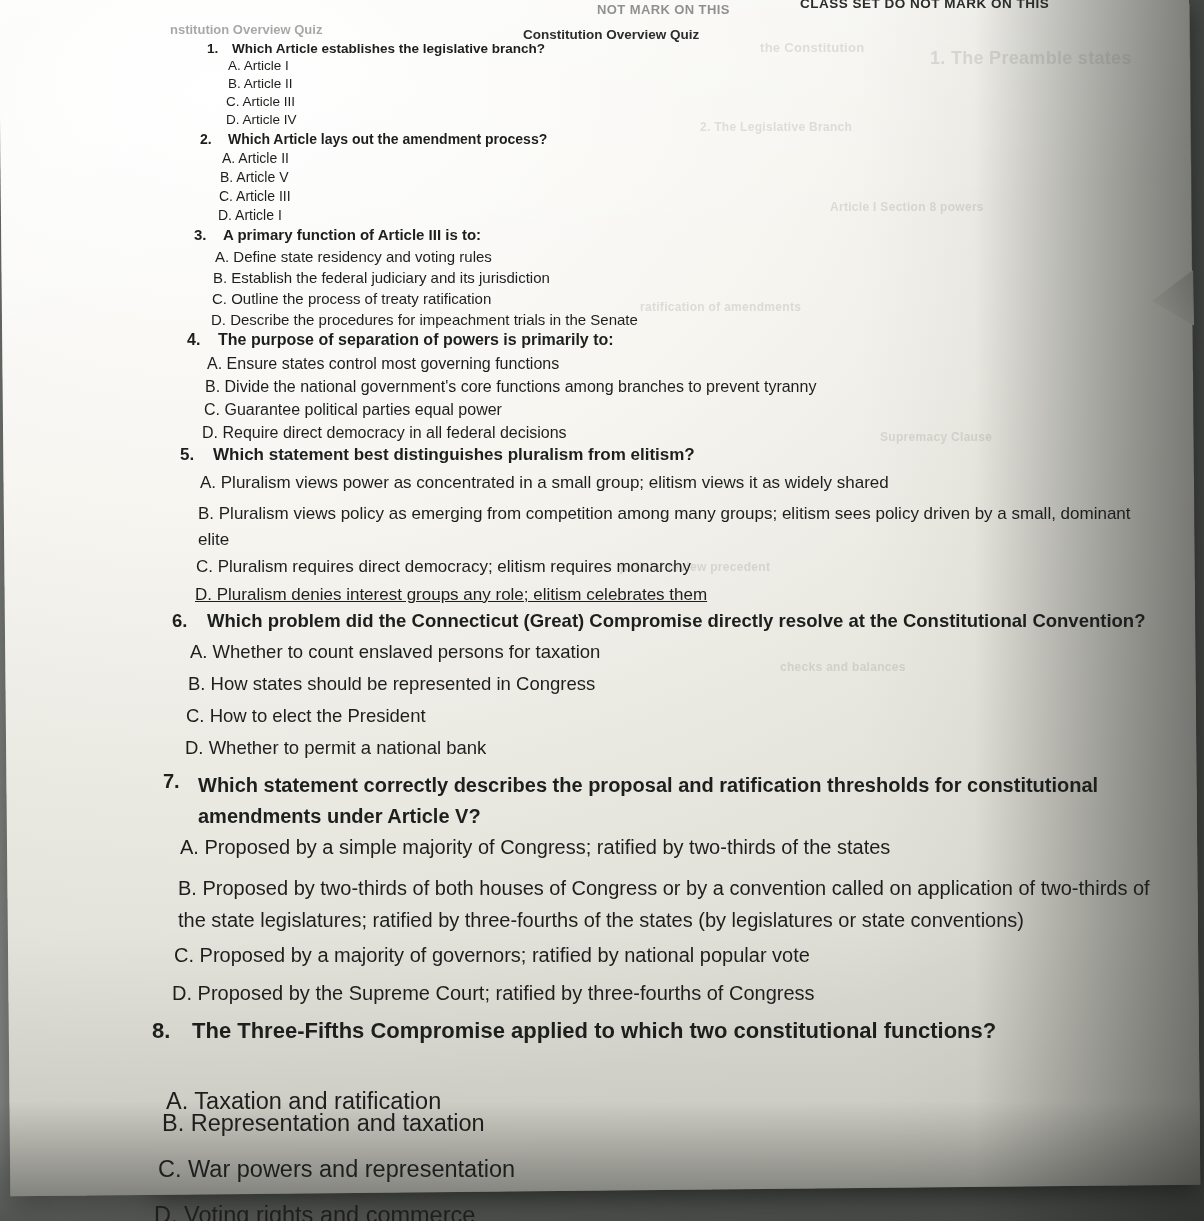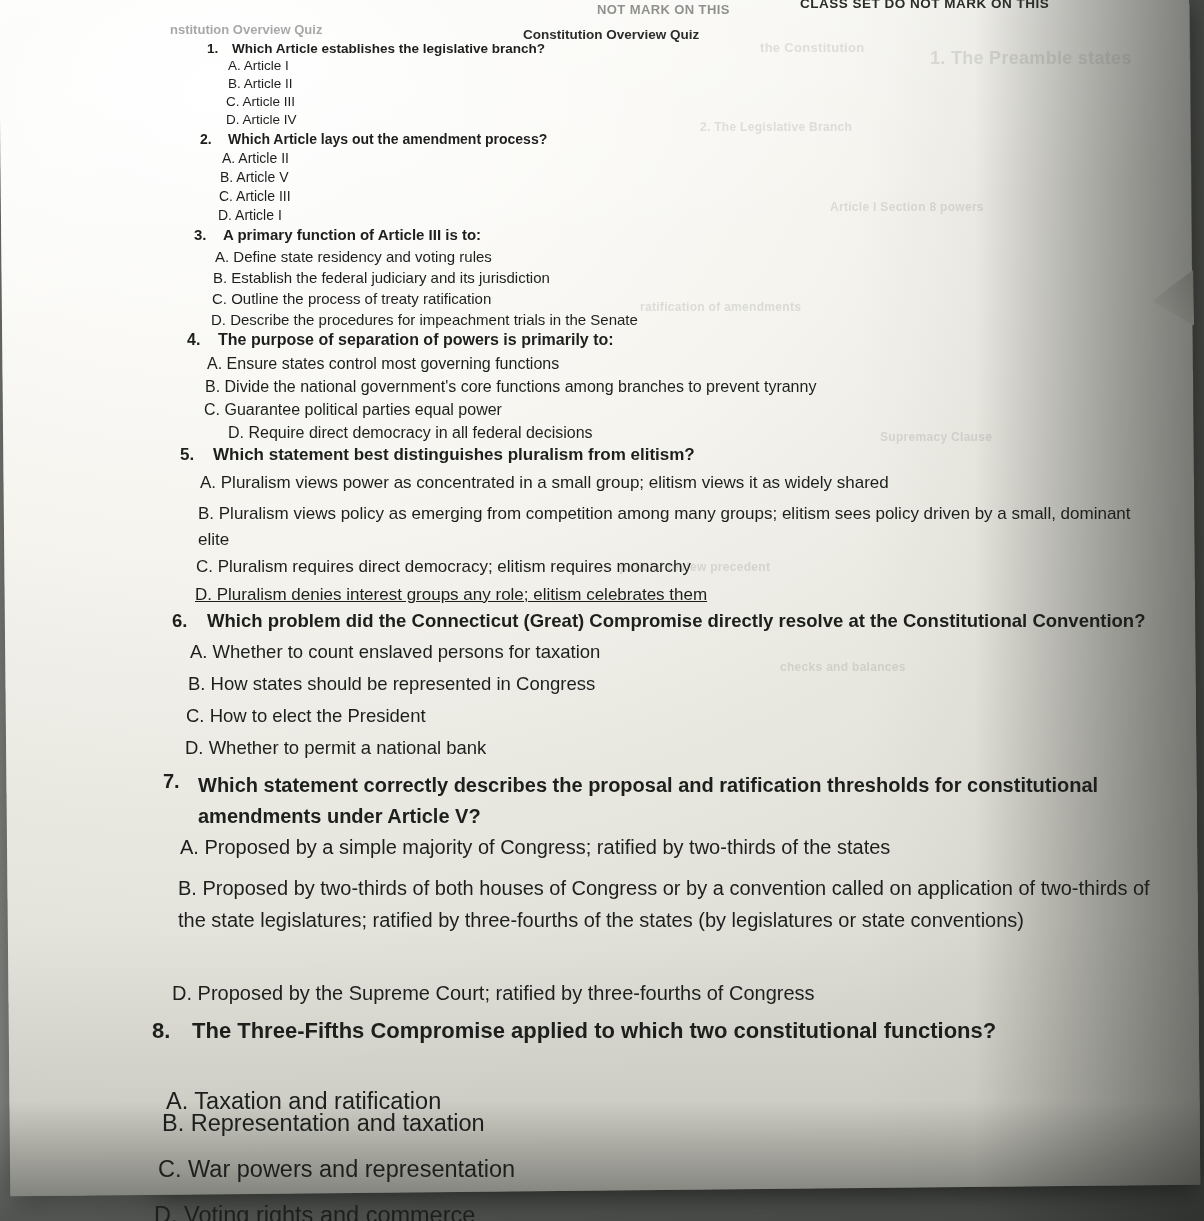--- a/index.html
+++ b/index.html
@@ -202,40 +202,41 @@
     <div class="opt s3" style="left:215px; top:248px;">A. Define state residency and voting rules</div>
     <div class="opt s3" style="left:213px; top:269px;">B. Establish the federal judiciary and its jurisdiction</div>
     <div class="opt s3" style="left:212px; top:290px;">C. Outline the process of treaty ratification</div>
     <div class="opt s3" style="left:211px; top:311px;">D. Describe the procedures for impeachment trials in the Senate</div>
 
     <div class="q s4" style="left:187px; top:331px;">4.</div>
     <div class="q s4" style="left:218px; top:331px;">The purpose of separation of powers is primarily to:</div>
     <div class="opt s4" style="left:207px; top:355px;">A. Ensure states control most governing functions</div>
     <div class="opt s4" style="left:205px; top:378px;">B. Divide the national government's core functions among branches to prevent tyranny</div>
     <div class="opt s4" style="left:204px; top:401px;">C. Guarantee political parties equal power</div>
-    <div class="opt s4" style="left:202px; top:424px;margin-left:26px;">D. Require direct democracy in all federal decisions</div>
+    <div class="opt s4" style="left:202px; top:424px;">D. Require direct democracy in all federal decisions</div>
 
     <div class="q s5" style="left:180px; top:445px;">5.</div>
     <div class="q s5" style="left:213px; top:445px;">Which statement best distinguishes pluralism from elitism?</div>
     <div class="opt s5" style="left:200px; top:473px;">A. Pluralism views power as concentrated in a small group; elitism views it as widely shared</div>
     <div class="opt s5 wrap" style="left:198px; top:501px; width:955px; line-height:1.5;">B. Pluralism views policy as emerging from competition among many groups; elitism sees policy driven by a small, dominant elite</div>
     <div class="opt s5" style="left:196px; top:557px;">C. Pluralism requires direct democracy; elitism requires monarchy</div>
     <div class="opt s5" style="left:195px; top:585px;text-decoration:underline;">D. Pluralism denies interest groups any role; elitism celebrates them</div>
 
     <div class="q s6" style="left:172px; top:610px;">6.</div>
     <div class="q s6 wrap" style="left:207px; top:610px; width:965px;">Which problem did the Connecticut (Great) Compromise directly resolve at the Constitutional Convention?</div>
     <div class="opt s6" style="left:190px; top:641px;">A. Whether to count enslaved persons for taxation</div>
     <div class="opt s6" style="left:188px; top:673px;">B. How states should be represented in Congress</div>
     <div class="opt s6" style="left:186px; top:705px;">C. How to elect the President</div>
     <div class="opt s6" style="left:185px; top:737px;">D. Whether to permit a national bank</div>
 
     <div class="q s7" style="left:163px; top:770px;">7.</div>
     <div class="q s7 wrap" style="left:198px; top:770px; width:965px; line-height:1.55;">Which statement correctly describes the proposal and ratification thresholds for constitutional amendments under Article V?</div>
     <div class="opt s7" style="left:180px; top:836px;">A. Proposed by a simple majority of Congress; ratified by two-thirds of the states</div>
     <div class="opt s7 wrap" style="left:178px; top:872px; width:975px; line-height:1.6;">B. Proposed by two-thirds of both houses of Congress or by a convention called on application of two-thirds of the state legislatures; ratified by three-fourths of the states (by legislatures or state conventions)</div>
+    <div class="opt s7" style="left:174px; top:944px;">C. Proposed by a majority of governors; ratified by national popular vote</div>
     <div class="opt s7" style="left:172px; top:982px;">D. Proposed by the Supreme Court; ratified by three-fourths of Congress</div>
 
     <div class="q s8" style="left:152px; top:1018px;">8.</div>
     <div class="q s8 wrap" style="left:192px; top:1018px; width:960px;">The Three-Fifths Compromise applied to which two constitutional functions?</div>
     <div class="opt s9" style="left:166px; top:1088px;text-align:center;">A. Taxation and ratification</div>
     <div class="opt s9" style="left:158px; top:1156px;">C. War powers and representation</div>
     <div class="opt s9" style="left:162px; top:1110px;">B. Representation and taxation</div>
     <div class="opt s9" style="left:154px; top:1202px;">D. Voting rights and commerce</div>
 
   </div>

